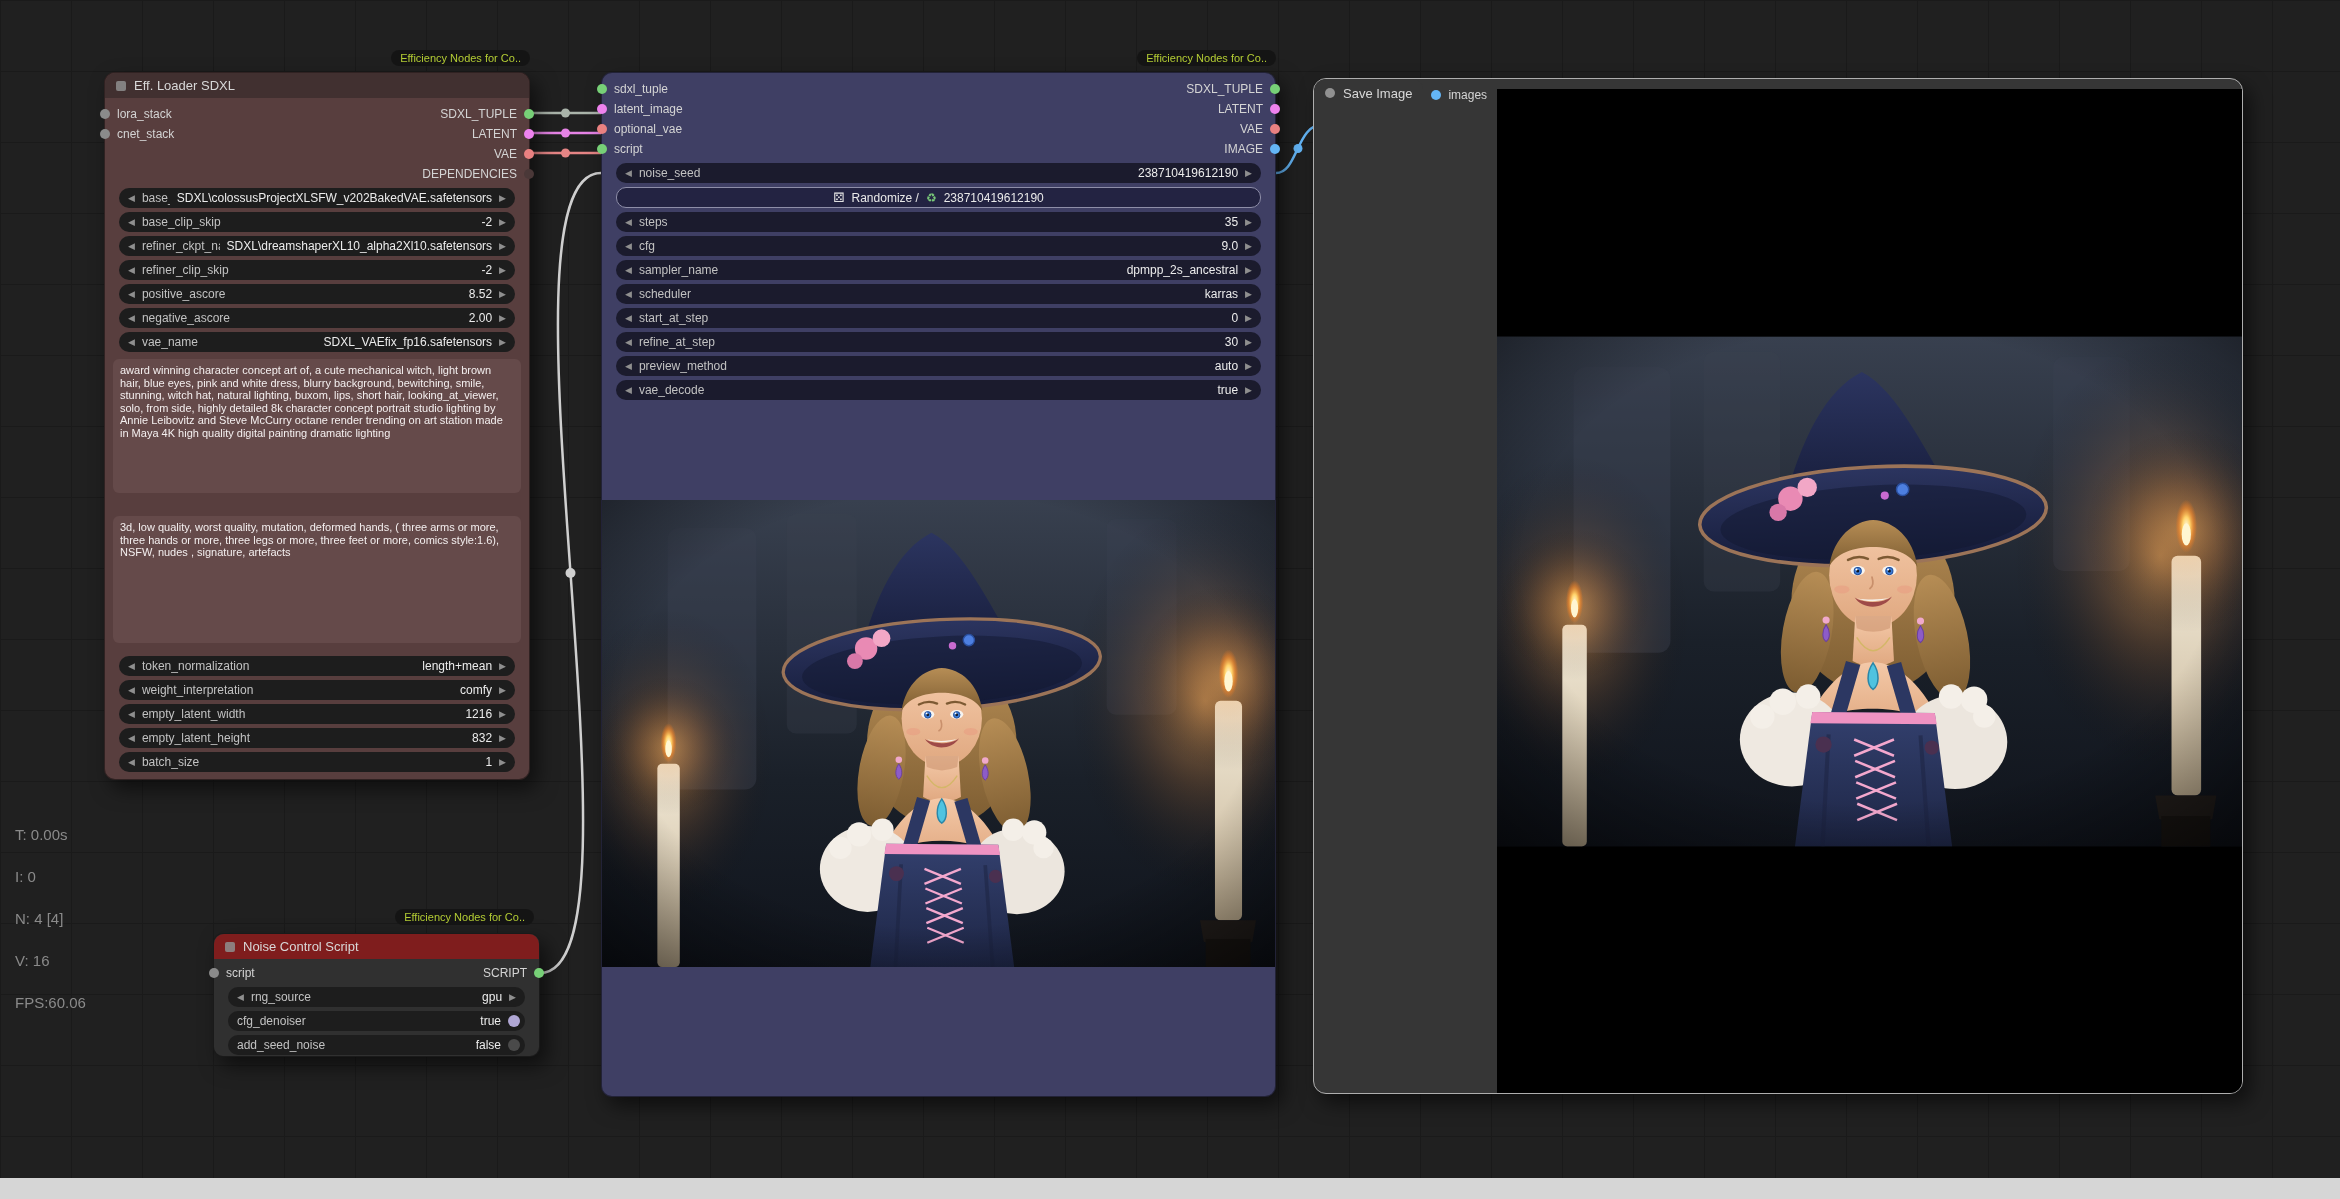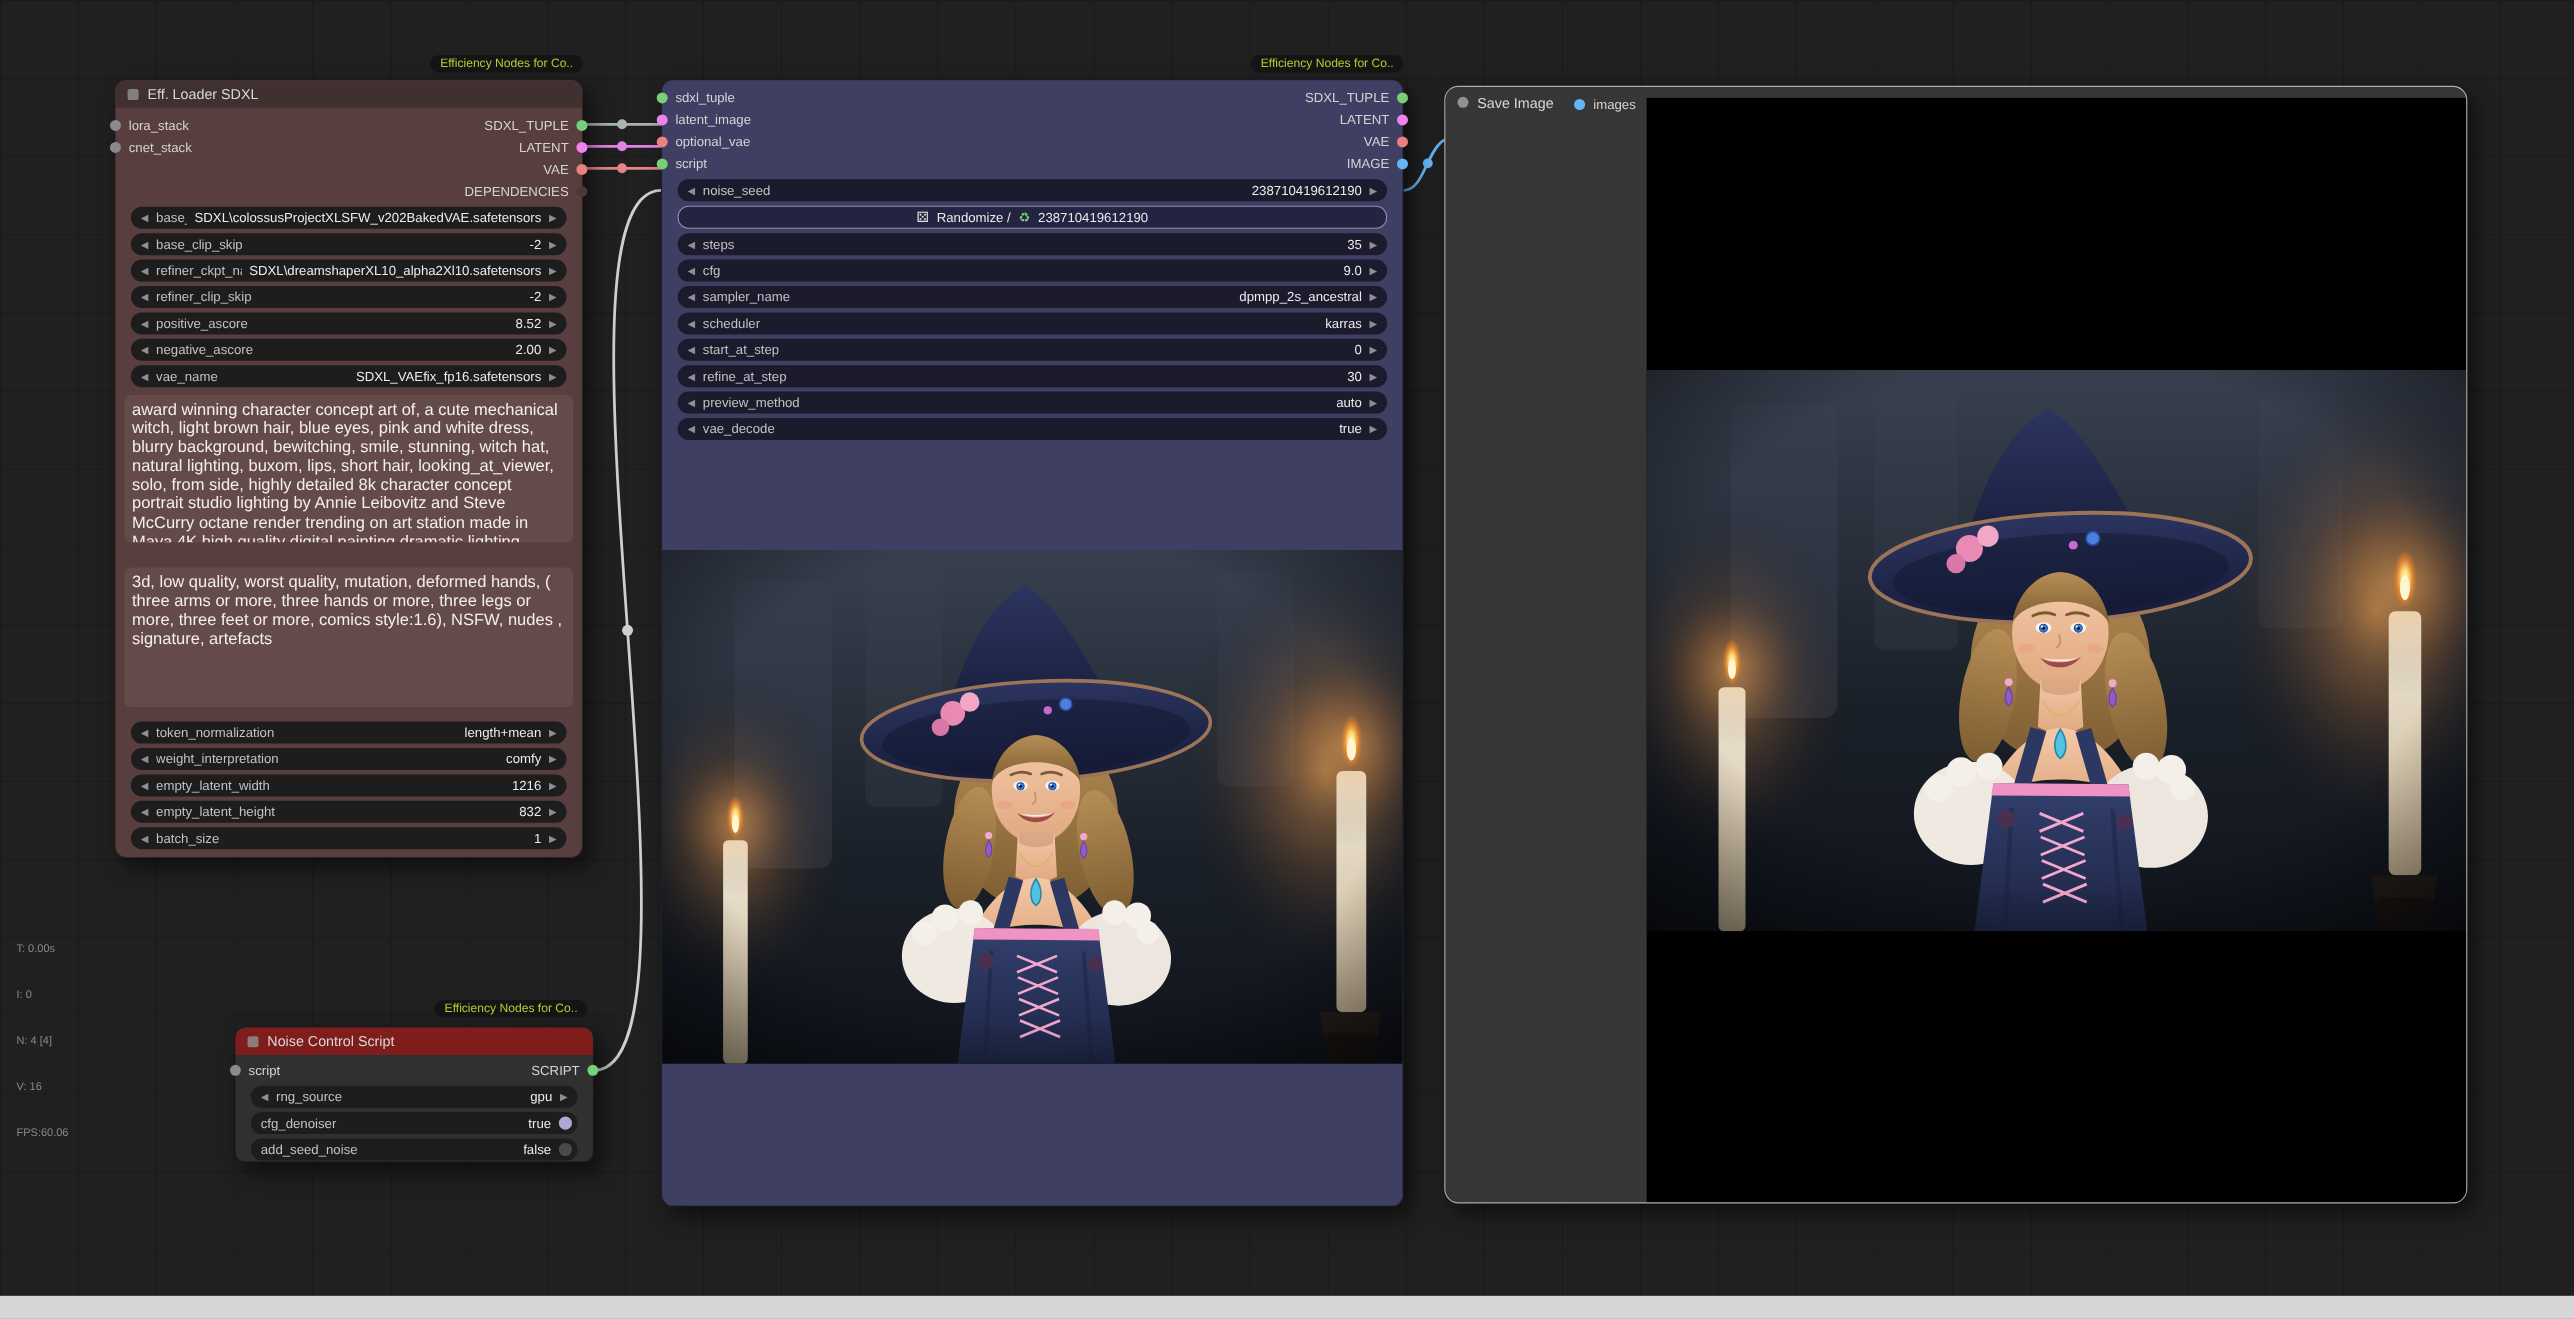--- a/index.html
+++ b/index.html
@@ -8,21 +8,21 @@
 
   .canvas{position:absolute;inset:0;background-color:#202020;
     background-image:linear-gradient(#1a1a1a 1px,transparent 1px),
                      linear-gradient(90deg,#1a1a1a 1px,transparent 1px);
     background-size:71px 71px}
 
   .wires{position:absolute;inset:0;z-index:1;pointer-events:none}
 
   .bottom-strip{position:absolute;left:0;right:0;bottom:0;height:21px;background:#d6d6d6;z-index:6}
 
-  .stats{position:absolute;left:15px;top:828px;z-index:2;font-size:10px;line-height:14px;color:#8a8a8a;white-space:pre}
+  .stats{position:absolute;left:15px;top:800px;z-index:2;font-size:15px;line-height:14px;color:#8a8a8a;white-space:pre}
 
   .badge{position:absolute;z-index:3;background:rgba(20,20,20,.95);color:#b3cc34;font-size:11px;
     padding:2px 9px;border-radius:9px;white-space:nowrap}
 
   .node{position:absolute;z-index:2;box-shadow:7px 9px 20px rgba(0,0,0,.55);border:1px solid rgba(0,0,0,.45);font-size:12px;color:#d6d6d6}
   .node-header{height:25px;display:flex;align-items:center;gap:8px;padding:0 11px;border-radius:10px 10px 0 0;font-size:13px;color:#d8d8d8}
   .hdr-box{width:10px;height:10px;border-radius:2px;background:#8e8e8e;opacity:.85;flex:0 0 auto}
   .hdr-dot{width:10px;height:10px;border-radius:50%;background:#919191;flex:0 0 auto}
 
   .node-loader{left:104px;top:72px;width:426px;height:708px;background:#583e3e;border-radius:11px}
@@ -45,21 +45,21 @@
   .slot-r .dot{margin-right:-15px}
   .node-save .slot-l .dot{margin-left:-2px}
 
   .widget{height:20px;margin:4px 14px 0;background:#1d1d1d;border-radius:10px;display:flex;align-items:center;gap:7px;padding:0 9px;font-size:12px}
   .node-ksampler .widget{background:#1b1b2d}
   .arrow{color:#8f8f8f;font-size:9px;line-height:1;flex:0 0 auto}
   .wlabel{color:#c2c2c2;white-space:nowrap;overflow:hidden;flex:0 1 auto;min-width:0}
   .wvalue{color:#ececec;white-space:nowrap;overflow:hidden;margin-left:auto;flex:0 0 auto;max-width:86%}
 
   .prompt{margin:7px 8px 0;height:134px;background:#654a4a;border-radius:6px;padding:5px 7px;
-    font-size:15px;line-height:1.14;color:#f4efef;overflow:hidden}
+    font-size:11px;line-height:1.14;color:#f4efef;overflow:hidden}
   .prompt.negative{margin-top:23px;height:127px}
   .loader-bottom{margin-top:13px}
 
   .control-row{height:21px;margin:4px 14px 0;border:1px solid #8e8ea8;background:#232342;border-radius:10px;
     display:flex;align-items:center;justify-content:center;gap:7px;font-size:12px;color:#e9e9e9}
   .dice{font-size:13px;color:#e0e0e0}
   .recycle{color:#79c879}
 
   .ks-preview{margin-top:100px;height:467px;background:#10131c;overflow:hidden}
   .ks-preview svg{display:block}

